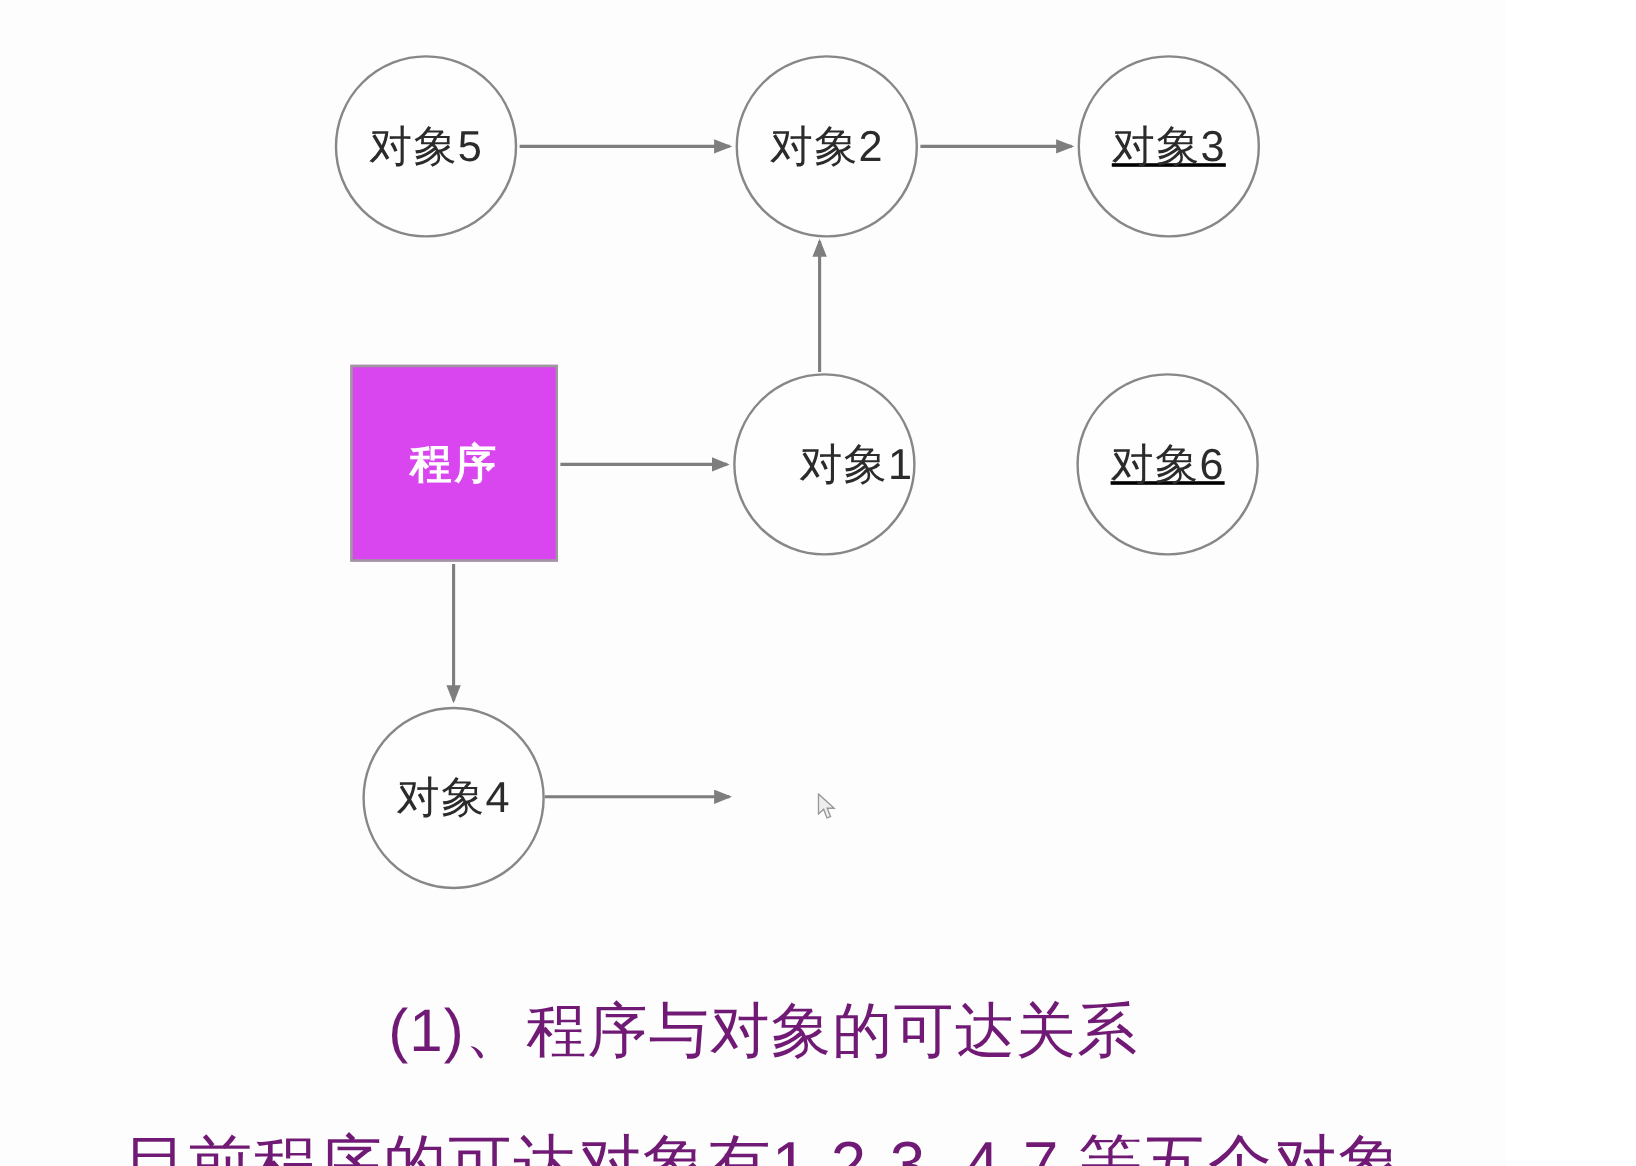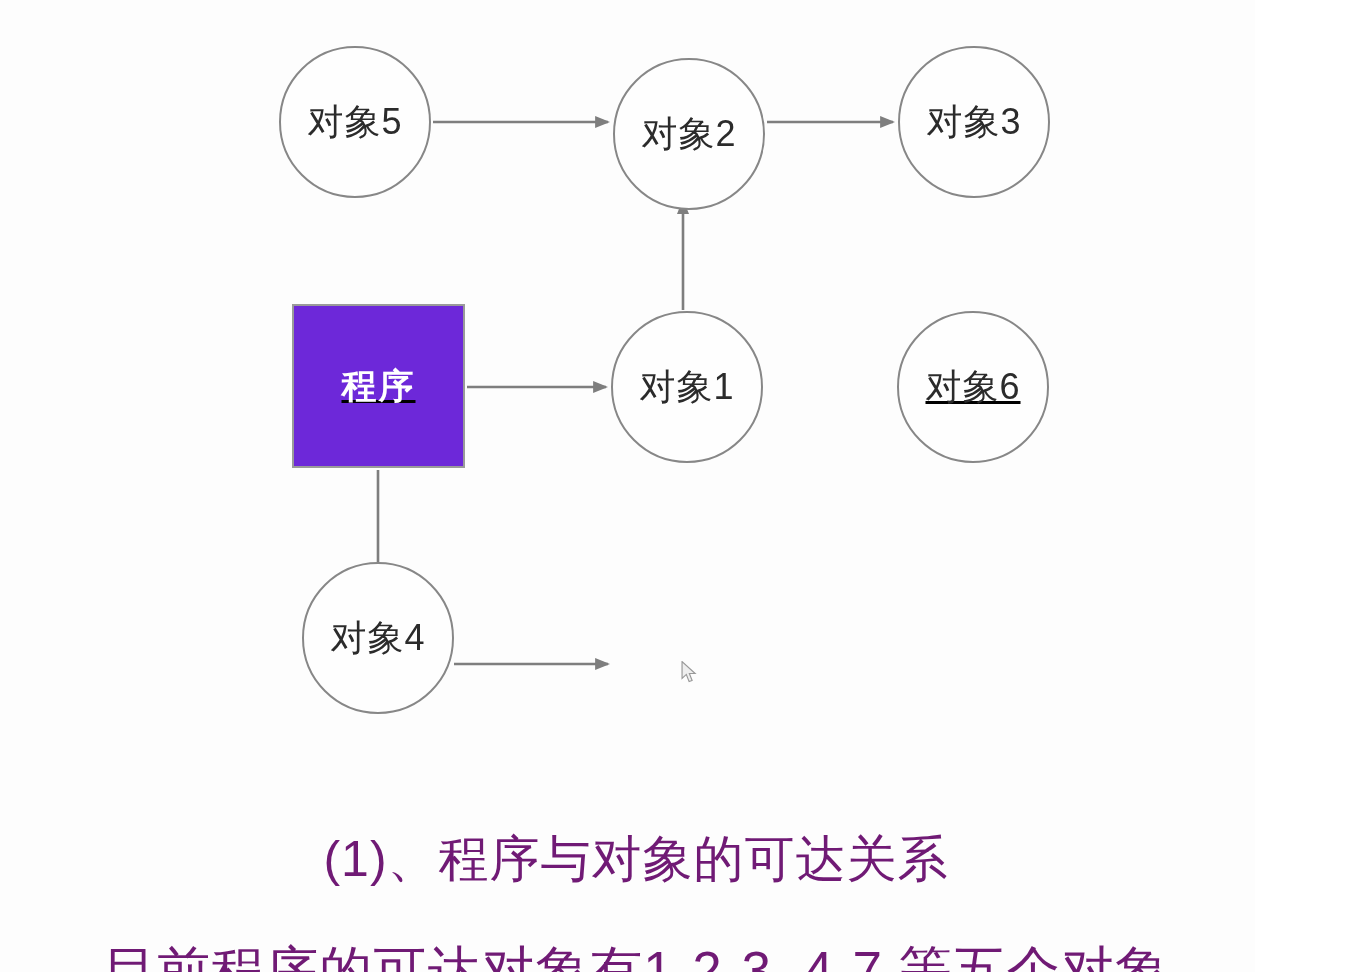--- a/index.html
+++ b/index.html
@@ -51,25 +51,25 @@
     border: 2.5px solid #9a9a9a;
   }
   .program-label {
     font-size: 35px;
     font-weight: 700;
     color: #ffffff;
     letter-spacing: 2px;
   }
   
   .pos-obj5 { left: 279px; top: 46px;  }
-  .pos-obj2 { left: 613px; top: 58px;  }
-  .pos-obj3 { left: 898px; top: 46px;  }
-  .pos-obj1 { left: 611px; top: 311px; }
+  .pos-obj2 { left: 613px; top: 46px;  }
+  .pos-obj3 { left: 898px; top: 46px; text-decoration: underline;  }
+  .pos-obj1 { left: 611px; top: 311px; justify-content: flex-end; }
   .pos-obj6 { left: 897px; top: 311px; text-decoration: underline; }
-  .pos-obj4 { left: 302px; top: 562px; text-align: center; }
+  .pos-obj4 { left: 302px; top: 589px; text-align: center; }
   .pos-obj7 { left: 612px; top: 589px; }
 
   .caption {
     position: absolute;
     left: 0;
     top: 821px;
     width: 1272px;
     text-align: center;
     color: #701a75;
   }
@@ -129,21 +129,21 @@
 
   <div class="node circle pos-obj6">
     <span class="node-label">对象6</span>
   </div>
 
   <div class="node circle pos-obj4">
     <span class="node-label">对象4</span>
   </div>
 
 
-  <div class="node square" style="background: #6d28d9; text-decoration: underline;">
+  <div class="node square" style="background: #d946ef;">
     <span class="program-label">程序</span>
   </div>
 
   <svg class="mouse-cursor" width="16" height="22" viewBox="0 0 13 19">
     <path d="M0.5,0.5 L0.5,15 L4.2,11.6 L6.6,17.8 L9.2,16.8 L6.8,10.8 L11.8,10.8 Z" fill="#e8e8e8" stroke="#6f6f6f" stroke-width="1"></path>
   </svg>
 
   <div class="caption">
     <div class="caption-line1">(1)、程序与对象的可达关系</div>
     <div class="caption-line2">目前程序的可达对象有1-2-3, 4-7 等五个对象</div>

